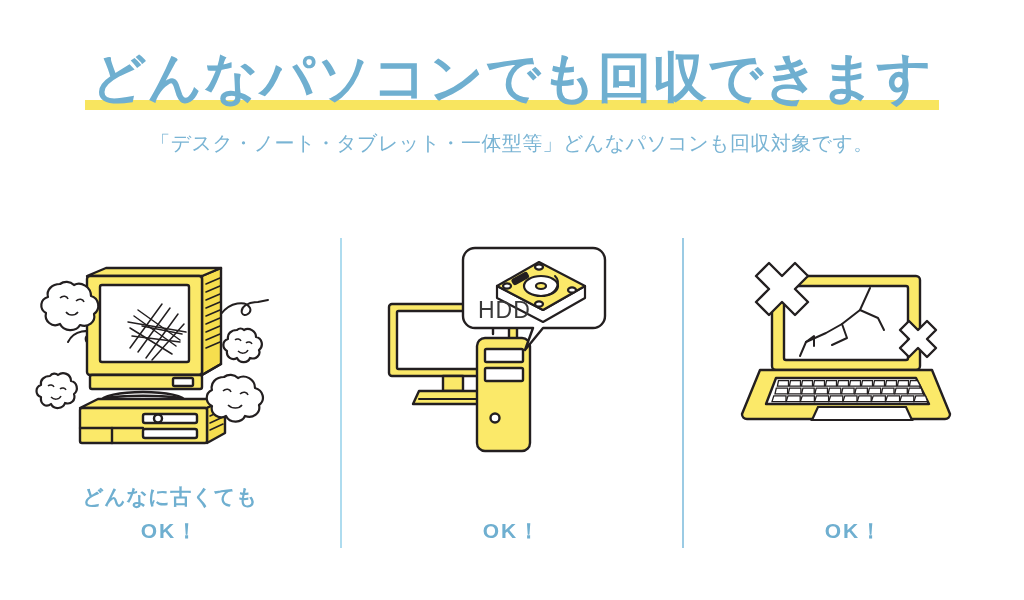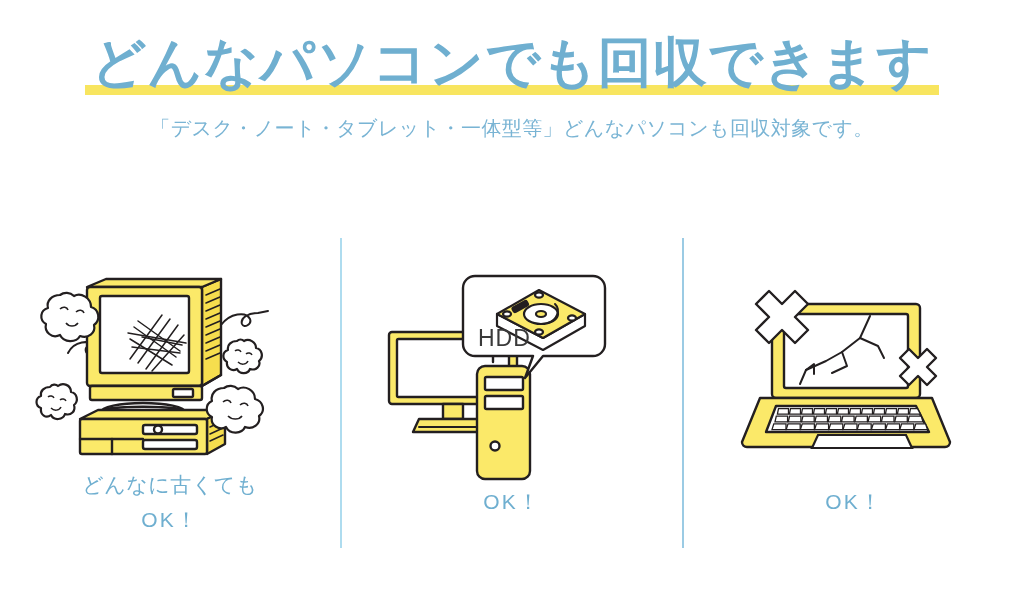--- a/index.html
+++ b/index.html
@@ -19,20 +19,21 @@
   .header {
     width: 100%;
     padding-top: 34px;
     text-align: center;
     position: relative;
   }
   .title-wrap {
     display: inline-block;
     position: relative;
     padding: 0 6px;
+    margin-top: 15px;
   }
   .title {
     font-size: 54px;
     font-weight: 700;
     letter-spacing: 1px;
     color: #6FAFD0;
     line-height: 1.05;
     position: relative;
     z-index: 2;
     white-space: nowrap;
@@ -65,21 +66,21 @@
     height: 310px;
     display: flex;
     flex-direction: row;
   }
   .col {
     flex: 1 1 0;
     position: relative;
     display: flex;
     flex-direction: column;
     align-items: center;
-    justify-content: center;
+    justify-content: space-between;
   }
   .divider {
     width: 2px;
     background: #9BCBE4;
     align-self: stretch;
     flex: 0 0 2px;
   }
   .divider.light {
     background: #AEDCEF;
   }
@@ -87,21 +88,21 @@
     height: 215px;
     width: 100%;
     display: flex;
     align-items: center;
     justify-content: center;
   }
   .caption {
     text-align: center;
     color: #6FAFD0;
     font-size: 21px;
-    font-weight: 400;
+    font-weight: 700;
     line-height: 1.62;
     letter-spacing: 0.5px;
     margin-top: 4px;
     white-space: nowrap;
   }
   .caption .ok {
     display: block;
     letter-spacing: 2px;
   }
 </style>

